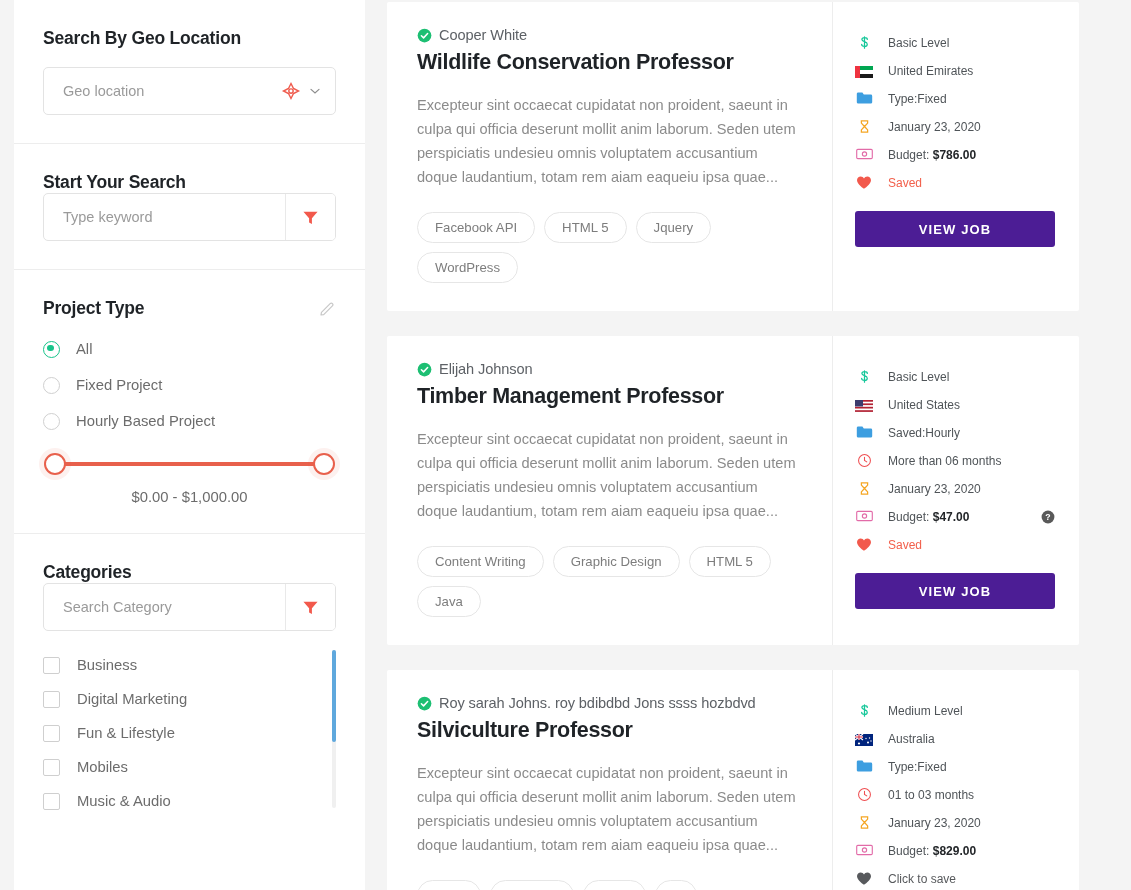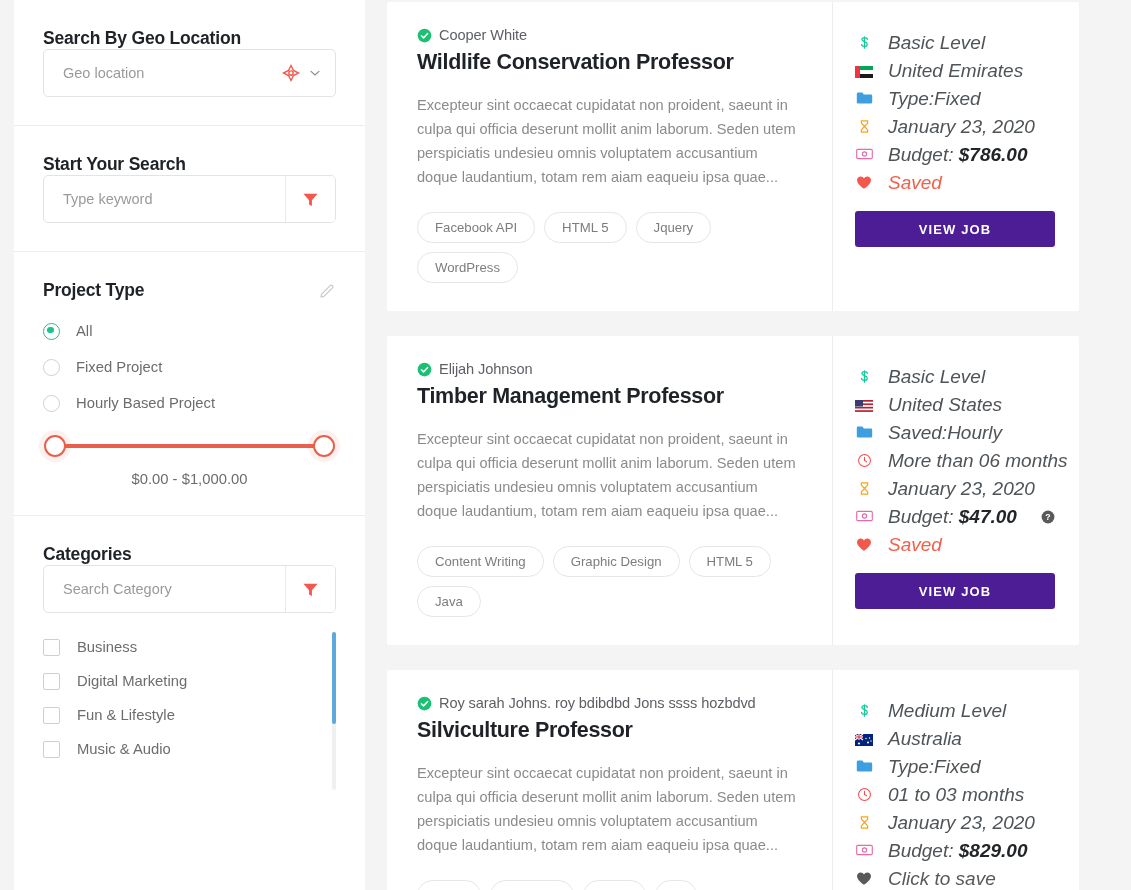--- a/index.html
+++ b/index.html
@@ -25,21 +25,21 @@
   .side-head {
     display: flex; align-items: center; justify-content: space-between;
   }
   .side-title {
     font-size: 17.5px; font-weight: bold; color: #1f2327;
     letter-spacing: -0.2px;
   }
   .pencil-icon { width: 18px; height: 18px; opacity: .55; }
 
   .geo-input {
-    height: 48px; border: 1px solid #e3e3e3; border-radius: 5px;
+    margin-top: 18px; height: 48px; border: 1px solid #e3e3e3; border-radius: 5px;
     display: flex; align-items: center; background: #fff; padding: 0 12px 0 19px;
   }
   .geo-input .ph { flex: 1; font-size: 14.5px; color: #9a9a9a; }
   .geo-target { width: 20px; height: 20px; margin-right: 6px; }
   .chev { width: 16px; height: 16px; color:#8a8a8a; }
 
   .kw-wrap {
     margin-top: 0; height: 48px; display: flex;
     border: 1px solid #e3e3e3; border-radius: 5px; overflow: hidden; background:#fff;
   }
@@ -118,21 +118,21 @@
   .tags { margin-top: 23px; display: flex; flex-wrap: wrap; gap: 9px; }
   .tag {
     border: 1px solid #e6e6e6; border-radius: 18px; padding: 7px 17px;
     font-size: 13.2px; color: #7d7d7d; background: #fff; white-space: nowrap;
   }
   .tag.dots { padding: 7px 12px; letter-spacing: 1px; }
 
   .meta-row { display: flex; align-items: center; height: 28px; }
   .meta-ico { width: 18px; flex: 0 0 18px; margin-right: 15px; text-align: center;
     font-size: 14px; line-height: 1; }
-  .meta-text { font-size: 19px; color: #4f5458; white-space: nowrap; font-style: italic; }
+  .meta-text { font-size: 12px; color: #4f5458; white-space: nowrap; }
   .meta-text b { font-weight: bold; color: #232629; }
   .meta-text.saved { color: #f2604c; }
   .meta-text.unsaved { color: #57595c; }
   .help-ico { margin-left: auto; width: 14px; height: 14px; }
 
   .view-btn {
     margin-top: 14px; width: 100%; height: 36px; background: #4c1d95;
     color: #fff; border: none; border-radius: 3px; font-size: 13px;
     font-weight: bold; letter-spacing: 1.1px; cursor: pointer;
     font-family: "Liberation Sans", sans-serif;
@@ -233,20 +233,24 @@
         <label class="cat-row">
           <span class="cbox"></span>
           <span class="cat-label">Digital Marketing</span>
         </label>
         <label class="cat-row">
           <span class="cbox"></span>
           <span class="cat-label">Fun &amp; Lifestyle</span>
         </label>
         <label class="cat-row">
           <span class="cbox"></span>
+          <span class="cat-label">Mobiles</span>
+        </label>
+        <label class="cat-row">
+          <span class="cbox"></span>
           <span class="cat-label">Music &amp; Audio</span>
         </label>
         <div class="cat-scroll">
           <div class="thumb"></div>
         </div>
       </div>
     </section>
   </aside>
 
   <main class="main">

